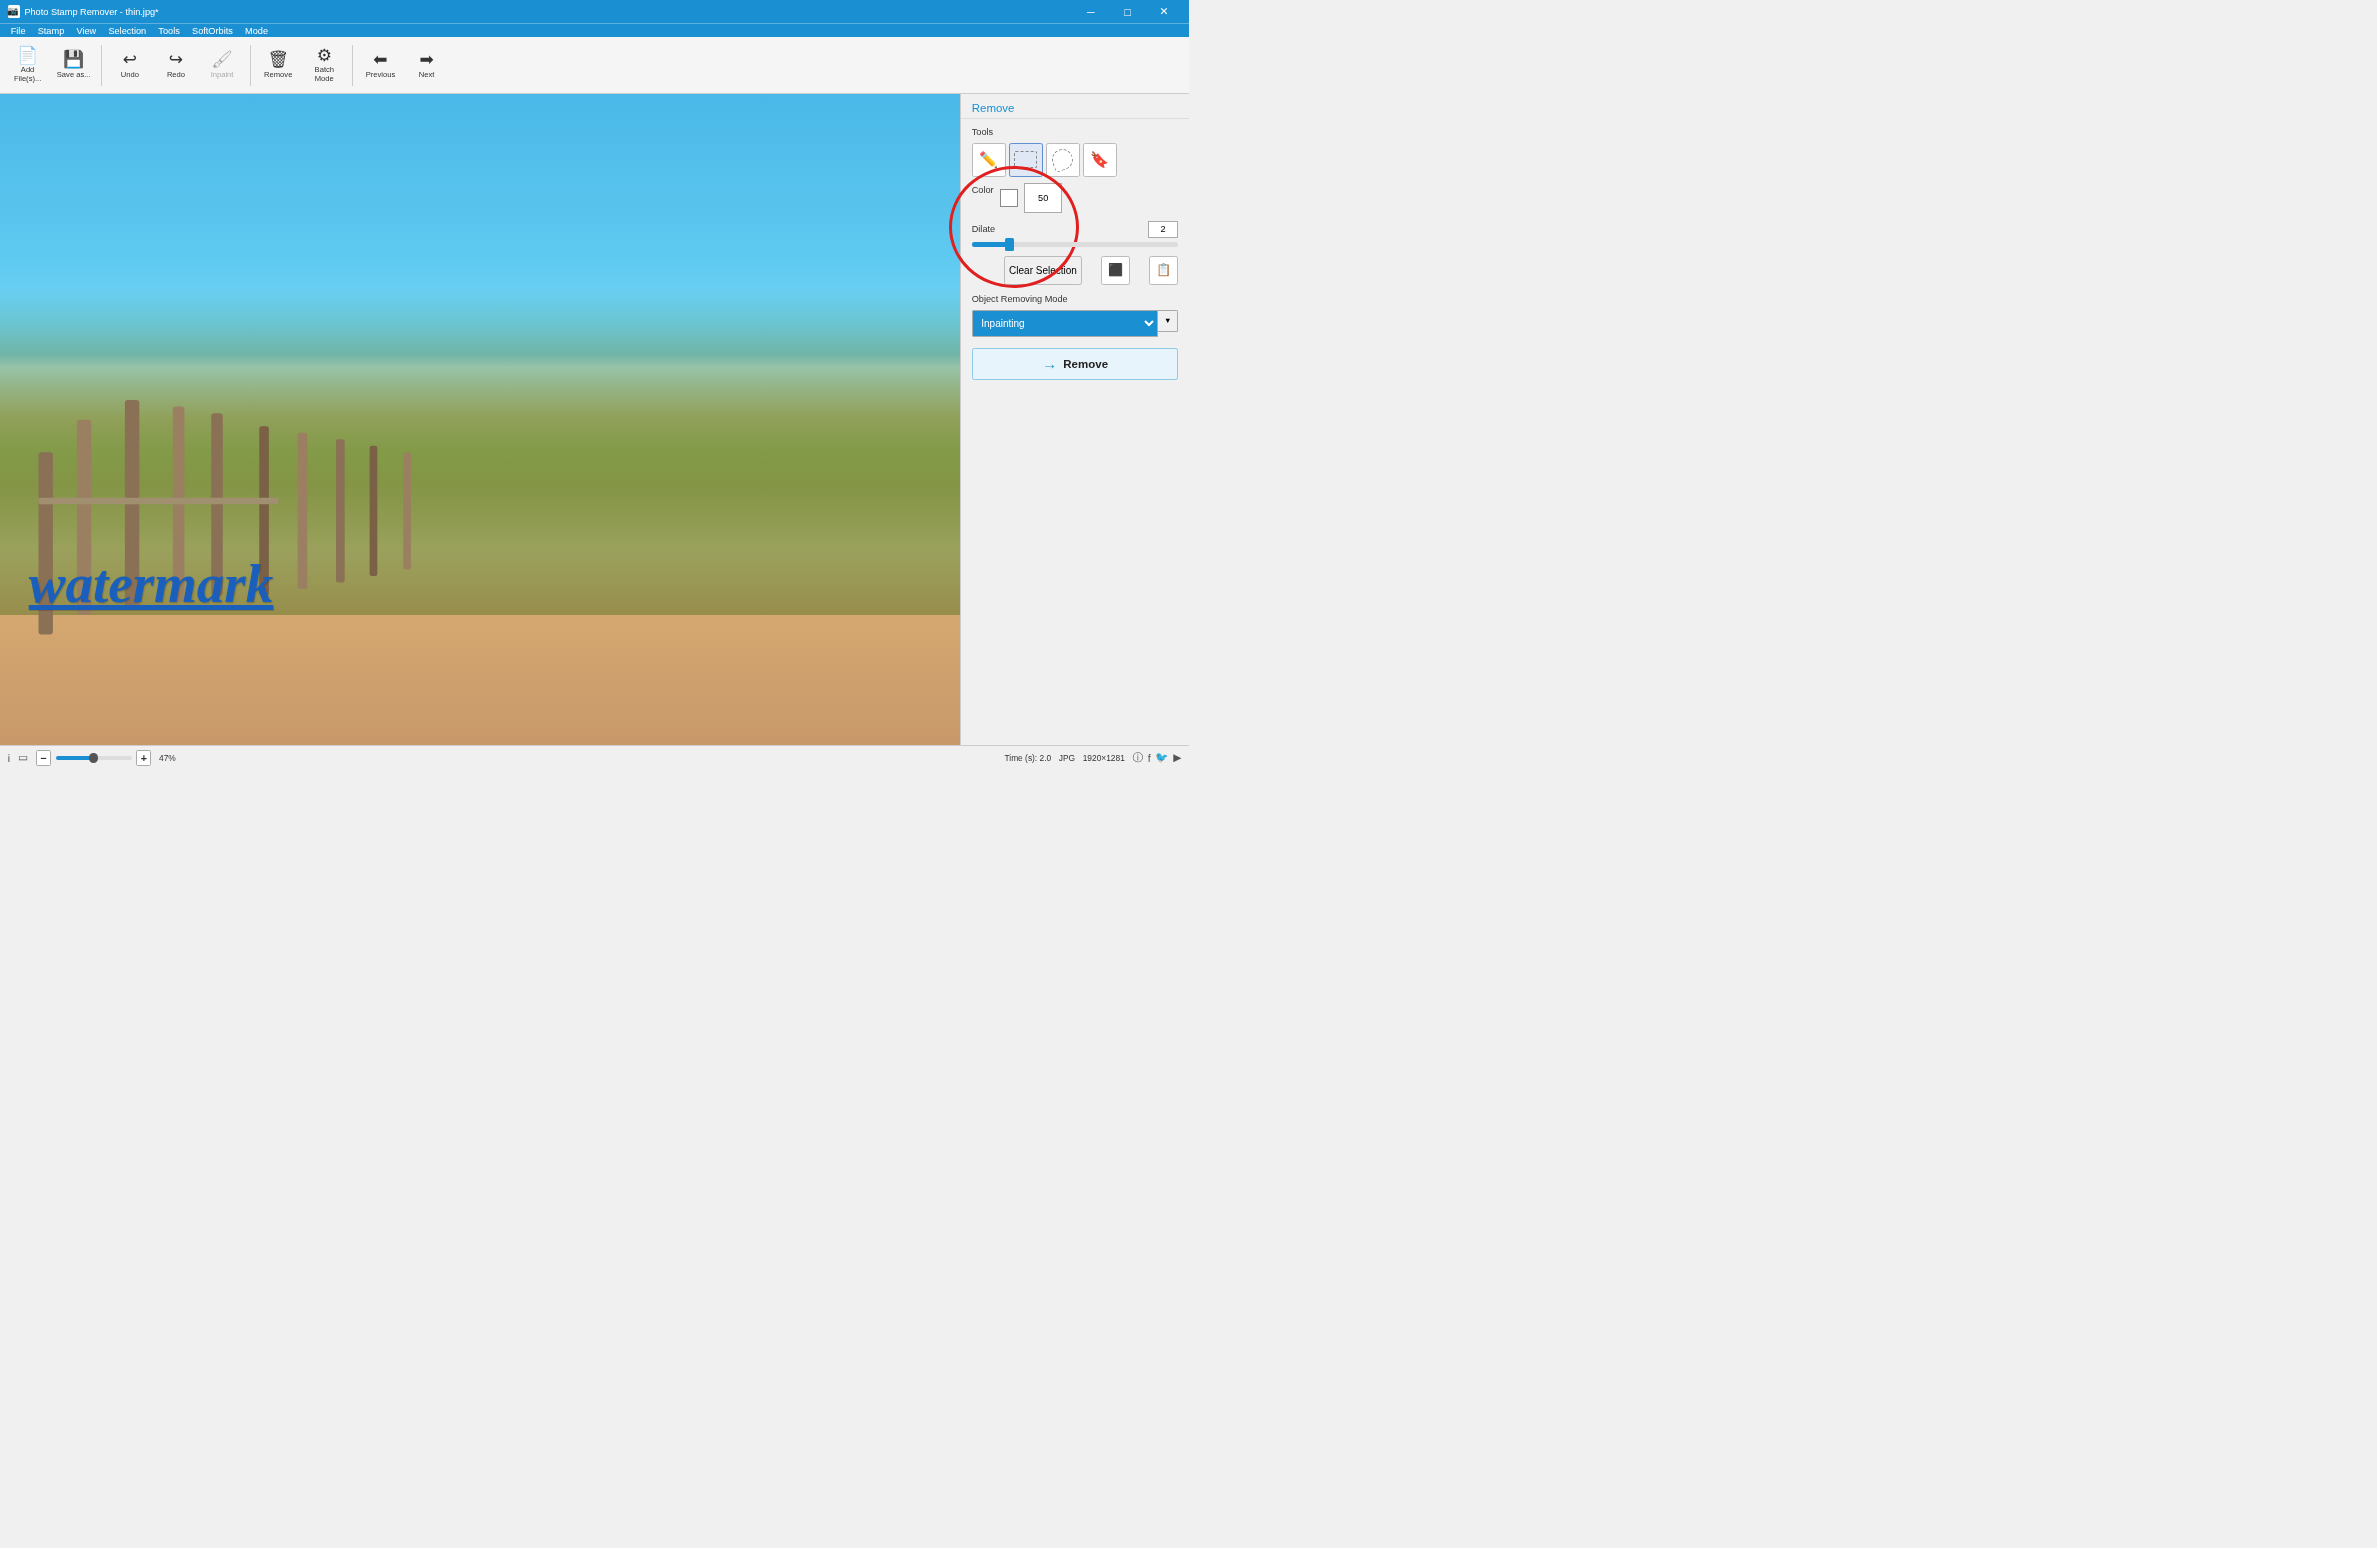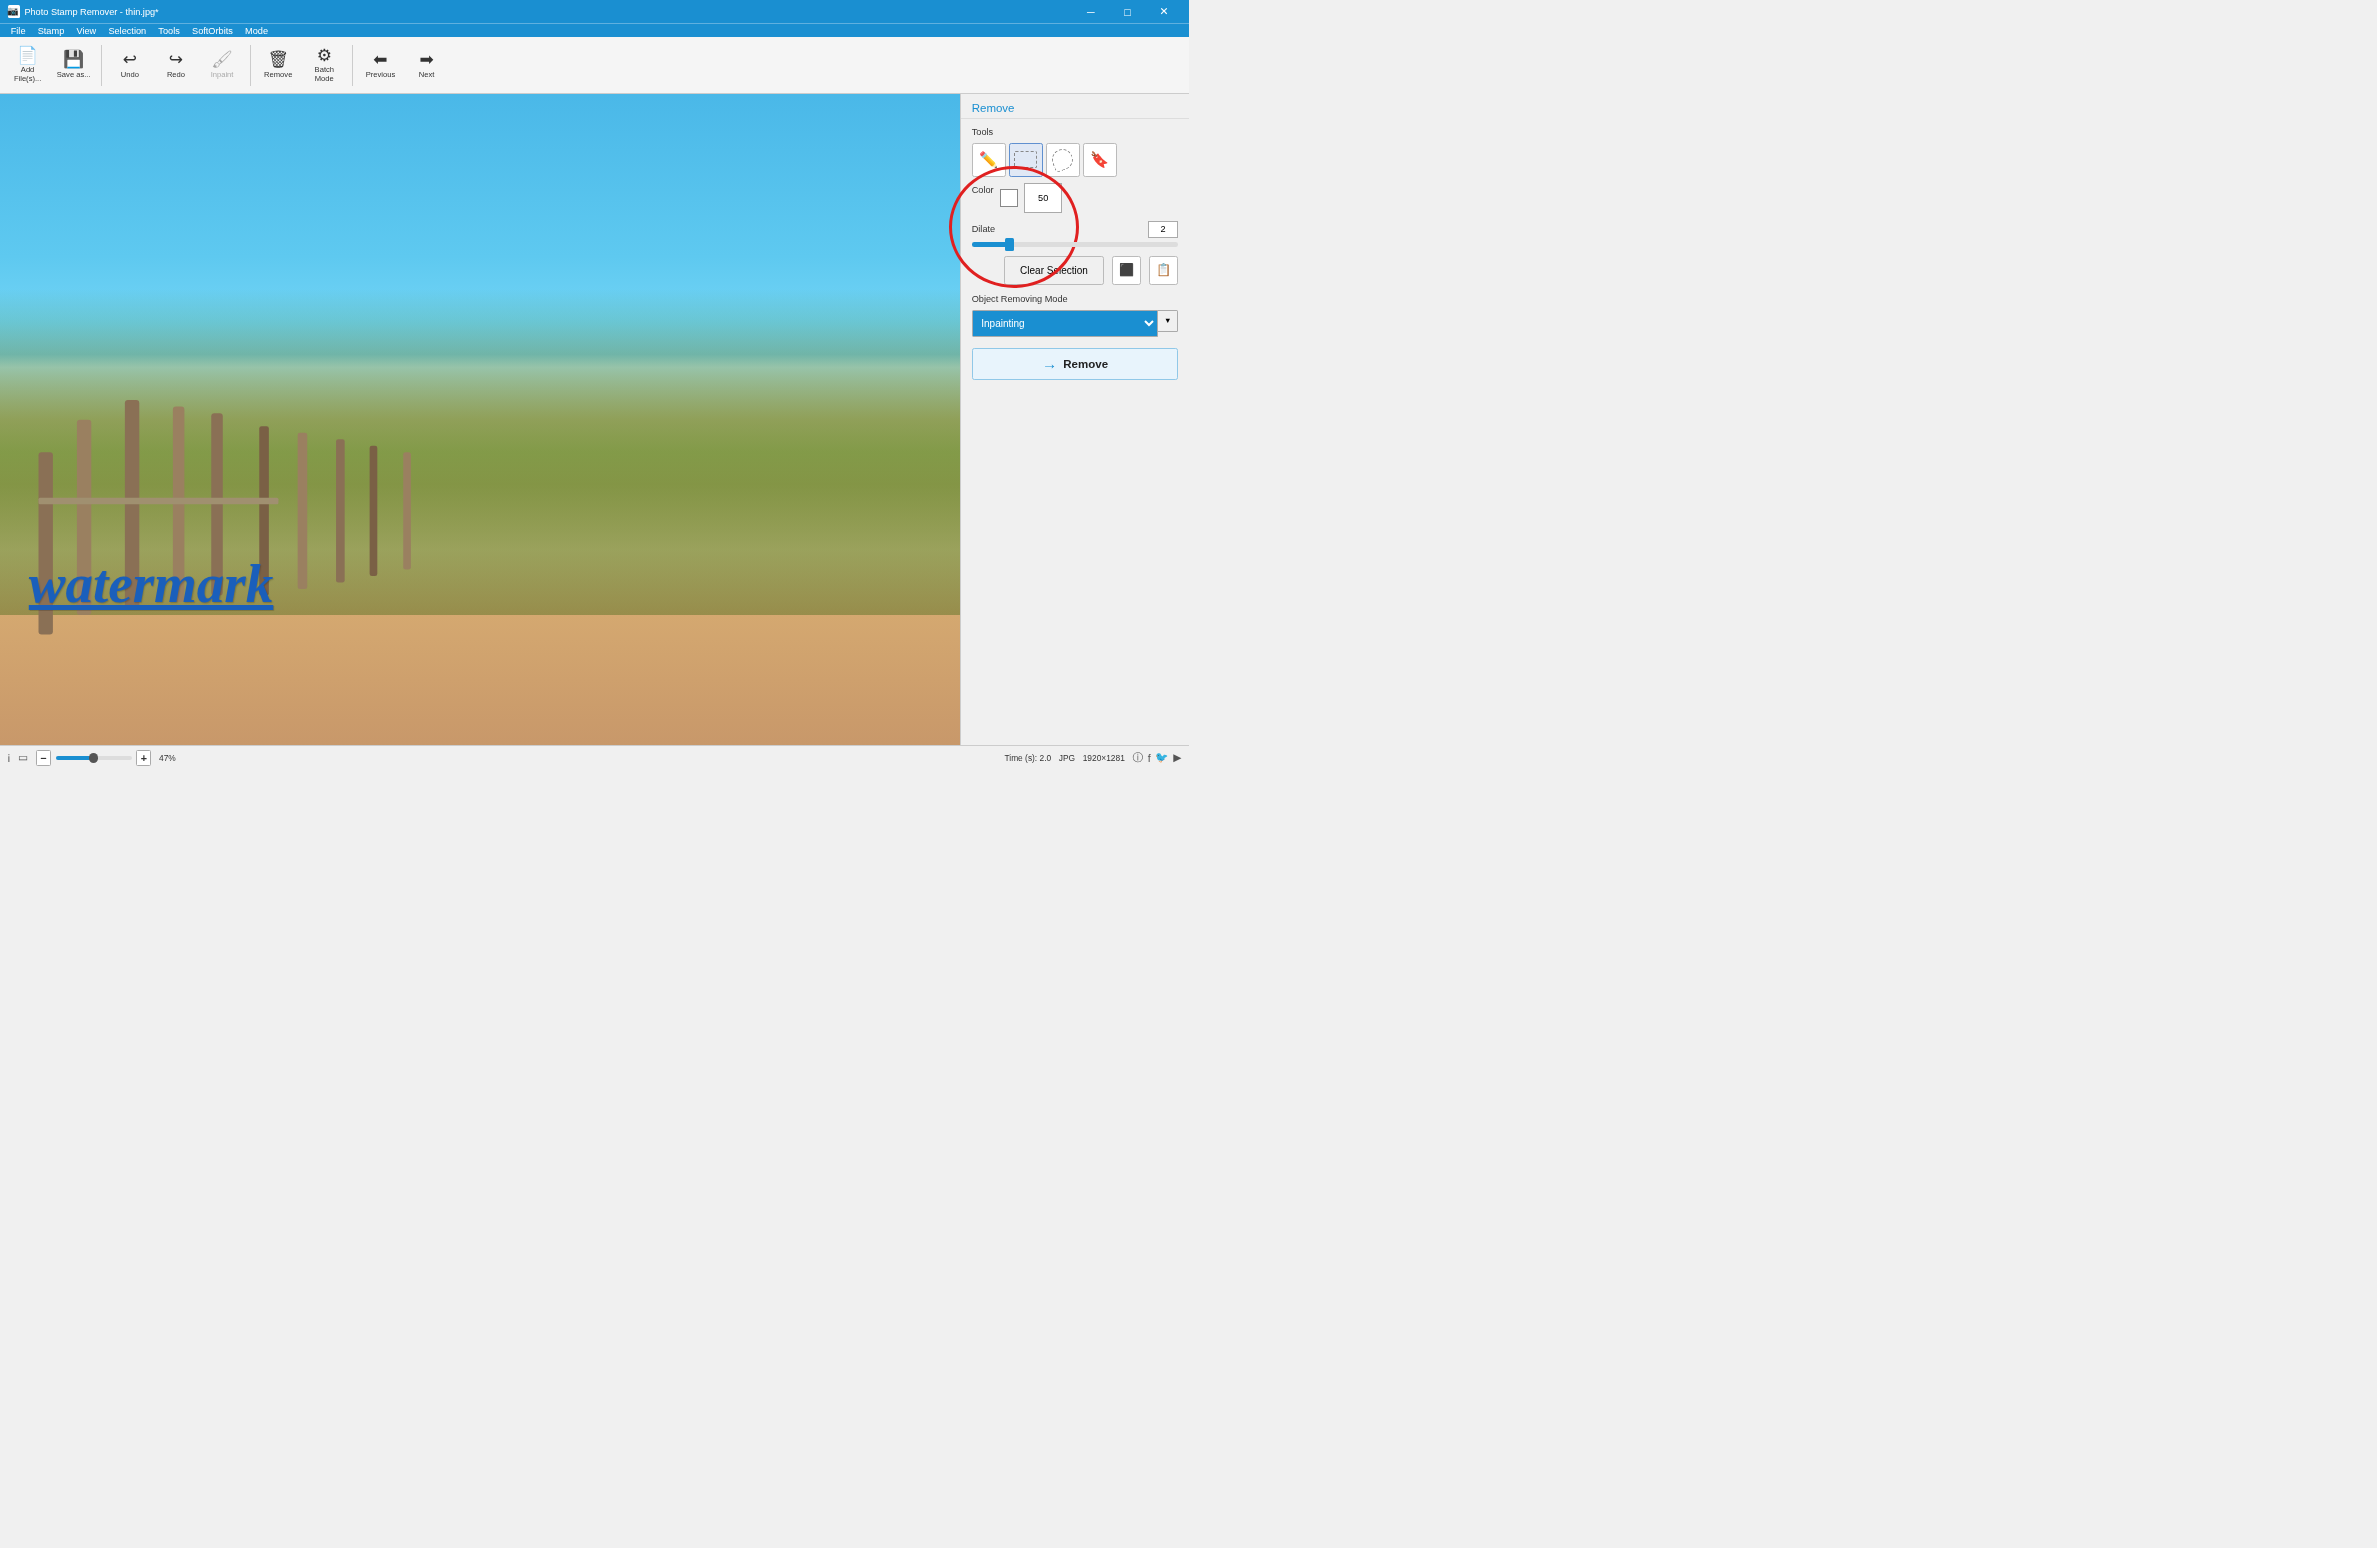--- a/index.html
+++ b/index.html
@@ -520,21 +520,21 @@
       <div class="dilate-row">
         <span class="panel-label" style="margin-bottom:0;">Dilate</span>
         <input class="dilate-input" type="text" value="2" style="">
       </div>
 
       <div class="slider-track">
         <div class="slider-fill"></div>
         <div class="slider-thumb"></div>
       </div>
 
-      <div style="display:flex; gap:8px; margin-bottom:9.2px; align-items:flex-end;padding-left:32px;">
+      <div style="display:flex; gap:19px; margin-bottom:9.2px; align-items:flex-end;padding-left:32px;">
         <button class="clear-sel-btn" style="flex:1; margin-bottom:0;">Clear Selection</button>
         <div class="sel-icon-btn">
           <span>⬛</span>
         </div>
         <div class="sel-icon-btn">
           <span>📋</span>
         </div>
       </div>
 
       <div class="mode-label">Object Removing Mode</div>

